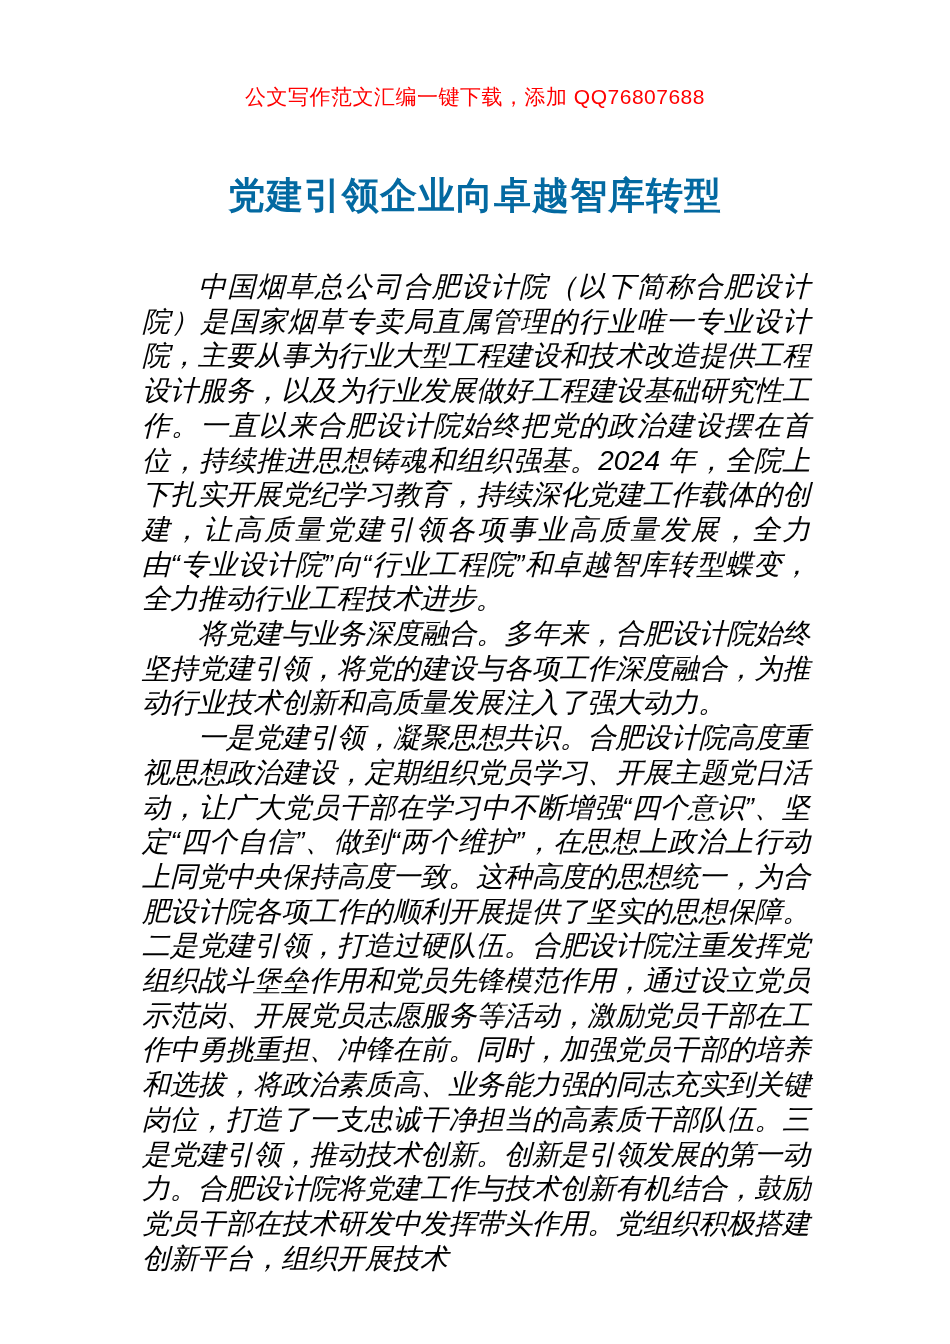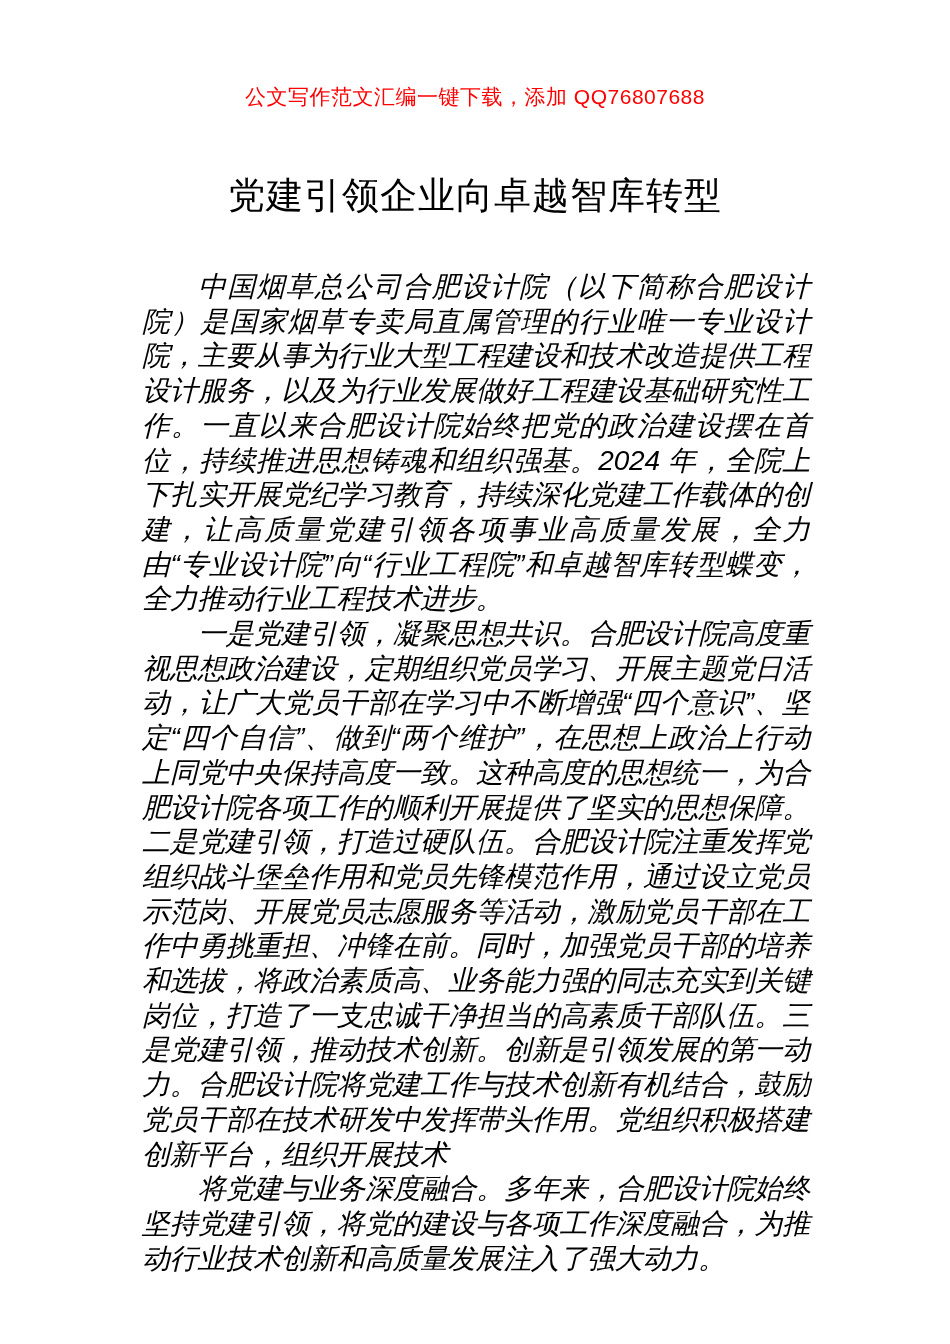--- a/index.html
+++ b/index.html
@@ -32,23 +32,23 @@
   }
   .doc-title {
     position: absolute;
     top: 172px;
     left: 0;
     width: 100%;
     margin: 0;
     text-align: center;
     font-size: 37px;
     line-height: 48px;
-    font-weight: 400;
+    font-weight: 700;
     letter-spacing: 1px;
-    color: #000000;
+    color: #0369a1;
   }
   .doc-body {
     position: absolute;
     top: 270px;
     left: 142px;
     width: 668px;
     font-size: 28px;
     line-height: 34.7px;
     text-align: justify;
     text-justify: inter-ideograph;
@@ -65,16 +65,16 @@
 </head>
 <body>
 
 <div class="page">
   <div class="header-note" style="color: rgb(255, 0, 0);">公文写作范文汇编一键下载，添加 QQ76807688</div>
 
   <h1 class="doc-title">党建引领企业向卓越智库转型</h1>
 
   <div class="doc-body">
     <p class="para">中国烟草总公司合肥设计院（以下简称合肥设计院）是国家烟草专卖局直属管理的行业唯一专业设计院，主要从事为行业大型工程建设和技术改造提供工程设计服务，以及为行业发展做好工程建设基础研究性工作。一直以来合肥设计院始终把党的政治建设摆在首位，持续推进思想铸魂和组织强基。2024 年，全院上下扎实开展党纪学习教育，持续深化党建工作载体的创建，让高质量党建引领各项事业高质量发展，全力由“专业设计院”向“行业工程院”和卓越智库转型蝶变，全力推动行业工程技术进步。</p>
+    <p class="para">将党建与业务深度融合。多年来，合肥设计院始终坚持党建引领，将党的建设与各项工作深度融合，为推动行业技术创新和高质量发展注入了强大动力。</p>
     <p class="para">一是党建引领，凝聚思想共识。合肥设计院高度重视思想政治建设，定期组织党员学习、开展主题党日活动，让广大党员干部在学习中不断增强“四个意识”、坚定“四个自信”、做到“两个维护”，在思想上政治上行动上同党中央保持高度一致。这种高度的思想统一，为合肥设计院各项工作的顺利开展提供了坚实的思想保障。二是党建引领，打造过硬队伍。合肥设计院注重发挥党组织战斗堡垒作用和党员先锋模范作用，通过设立党员示范岗、开展党员志愿服务等活动，激励党员干部在工作中勇挑重担、冲锋在前。同时，加强党员干部的培养和选拔，将政治素质高、业务能力强的同志充实到关键岗位，打造了一支忠诚干净担当的高素质干部队伍。三是党建引领，推动技术创新。创新是引领发展的第一动力。合肥设计院将党建工作与技术创新有机结合，鼓励党员干部在技术研发中发挥带头作用。党组织积极搭建创新平台，组织开展技术</p>
-    <p class="para">将党建与业务深度融合。多年来，合肥设计院始终坚持党建引领，将党的建设与各项工作深度融合，为推动行业技术创新和高质量发展注入了强大动力。</p>
   </div>
 </div>
 
 </body></html>

